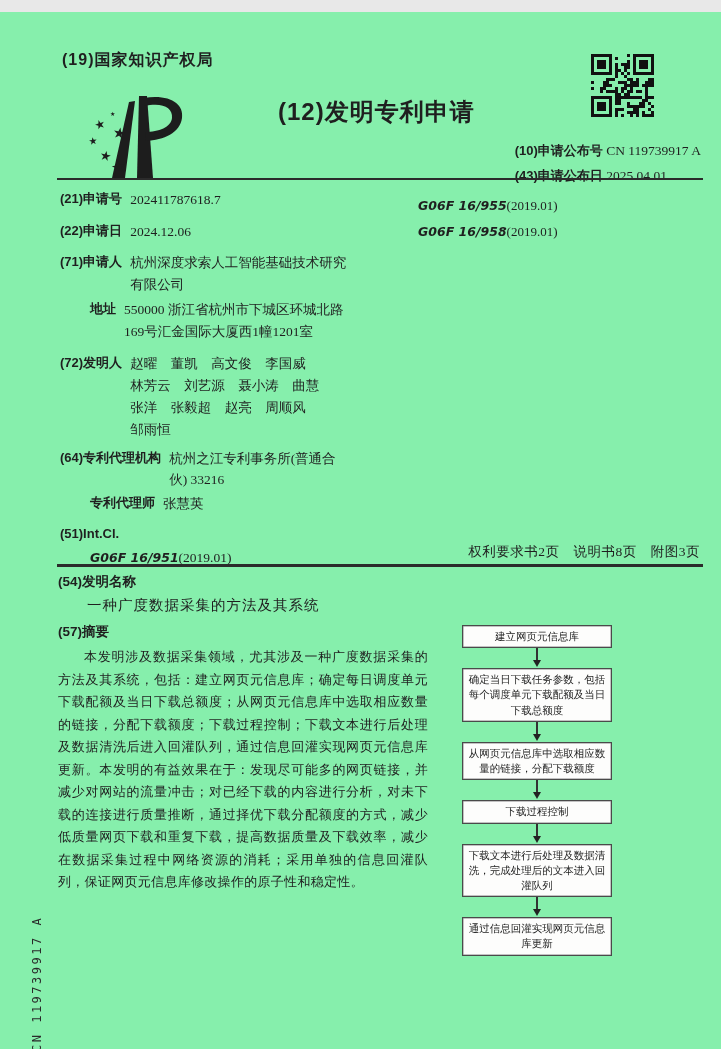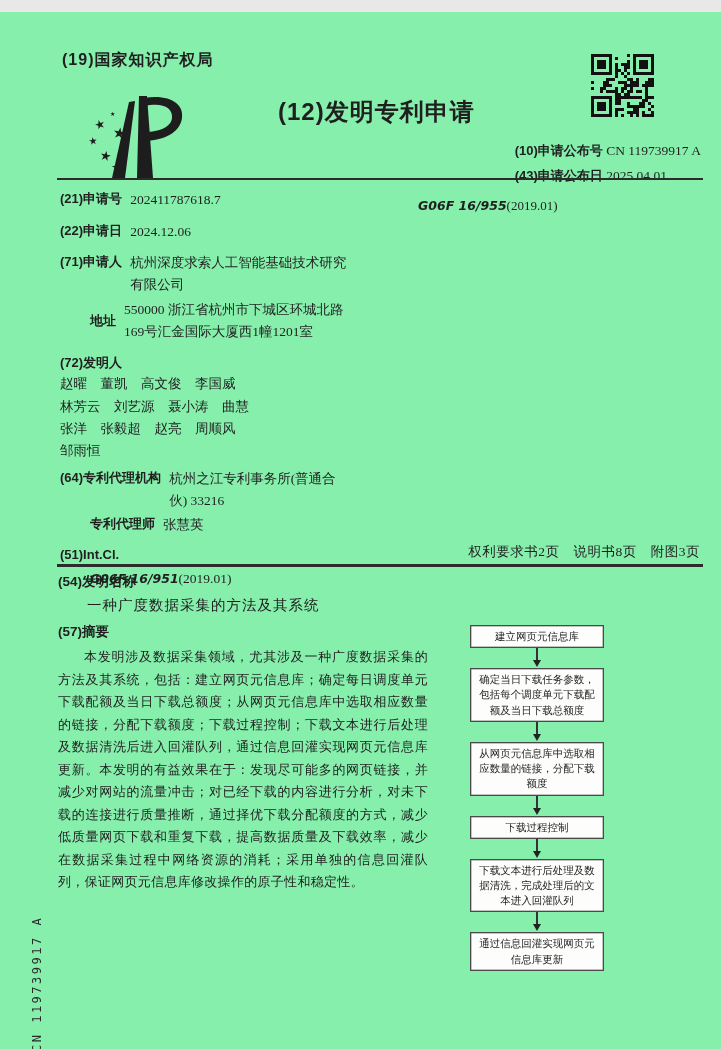--- a/index.html
+++ b/index.html
@@ -26,38 +26,38 @@
   .rule { position:absolute; left:57px; width:646px; height:2px; background:#2b2b2b; }
   .rule1 { top:166px; }
   .rule2 { top:552px; height:2.5px; }
 
   
   .biblio-left { position:absolute; left:60px; top:177px; width:372px; font-size:13.5px; }
   .b-row { display:flex; margin-bottom:10px; line-height:1.6; }
   .b-row .lbl { font-weight:bold; white-space:nowrap; margin-right:8px;
                 font-family:"Liberation Sans","DejaVu Sans",sans-serif; font-size:13px; }
   .b-row .val { flex:1; }
-  .indent1 { padding-left:30px;align-items:center; }
+  .indent1 { padding-left:30px; }
   .inv-line { line-height:1.65; }
   .ipc-code { font-style:italic; font-weight:bold; font-family:"DejaVu Sans","Liberation Sans",sans-serif; font-size:12.5px; }
   .ipc-year { font-family:"Liberation Serif","DejaVu Serif",serif; }
   .biblio-right { position:absolute; left:418px; top:181px; font-size:13px; line-height:26px; white-space:nowrap; }
   .pages-line { position:absolute; right:21px; top:531px; font-size:13.5px; letter-spacing:0.5px; }
 
   
   .sec-label { font-weight:bold; font-family:"Liberation Sans","DejaVu Sans",sans-serif;
                font-size:13.5px; margin-bottom:5px; }
   .body-left { position:absolute; left:58px; top:561px; width:370px; }
   .invention-title { font-size:14.5px; text-indent:2em; margin-bottom:8px; letter-spacing:1px; }
   .abstract { font-size:13px; line-height:22.5px; text-align:justify; text-indent:2em; letter-spacing:0.3px; }
 
   
   .flowchart { position:absolute; left:471px; top:606px; width:132px;
                display:flex; flex-direction:column; align-items:center; }
-  .fc-box { width:134px; border:1px solid #4a4a4a; background:#fdfdfc;
+  .fc-box { width:150px; border:1px solid #4a4a4a; background:#fdfdfc;
             font-size:10.5px; line-height:1.45; text-align:center;
             padding:3px 4px; display:flex; align-items:center; justify-content:center;
             min-height:20px; box-shadow:0 0 0 0.5px #888 inset; }
   .fc-arrow { width:1.5px; height:13px; background:#333; position:relative; margin:0 auto; }
   .fc-arrow::after { content:""; position:absolute; left:50%; bottom:-6px; transform:translateX(-50%);
                      border-left:4px solid transparent; border-right:4px solid transparent;
                      border-top:7px solid #222; }
   .fc-gap { height:7px; }
 
   
@@ -558,21 +558,21 @@
       <span class="val">2024.12.06</span>
     </div>
     <div class="b-row" style="margin-bottom:4px;">
       <span class="lbl">(71)申请人</span>
       <span class="val" style="max-width:228px;">杭州深度求索人工智能基础技术研究有限公司</span>
     </div>
     <div class="b-row indent1">
       <span class="lbl">地址</span>
       <span class="val" style="max-width:238px;">550000 浙江省杭州市下城区环城北路169号汇金国际大厦西1幢1201室</span>
     </div>
-    <div class="b-row" style="margin-bottom:6px;flex-direction:column;">
+    <div class="b-row" style="margin-bottom:6px;">
       <span class="lbl">(72)发明人</span>
       <span class="val">
         <div class="inv-line">赵曜　董凯　高文俊　李国威</div>
         <div class="inv-line">林芳云　刘艺源　聂小涛　曲慧</div>
         <div class="inv-line">张洋　张毅超　赵亮　周顺风</div>
         <div class="inv-line">邹雨恒</div>
       </span>
     </div>
     <div class="b-row" style="margin-bottom:2px;">
       <span class="lbl">(64)专利代理机构</span>
@@ -588,20 +588,23 @@
     <div class="b-row indent1">
       <span>
         <span class="ipc-code">G06F 16/951</span><span class="ipc-year">(2019.01)</span>
       </span>
     </div>
   </div>
 
   <div class="biblio-right">
     <div>
       <span class="ipc-code">G06F 16/955</span><span class="ipc-year">(2019.01)</span>
+    </div>
+    <div>
+      <span class="ipc-code">G06F 16/958</span><span class="ipc-year">(2019.01)</span>
     </div>
   </div>
 
   <div class="pages-line">权利要求书2页　说明书8页　附图3页</div>
 
   <div class="rule rule2"></div>
 
   <div class="body-left">
     <div class="sec-label">(54)发明名称</div>
     <div class="invention-title">一种广度数据采集的方法及其系统</div>

